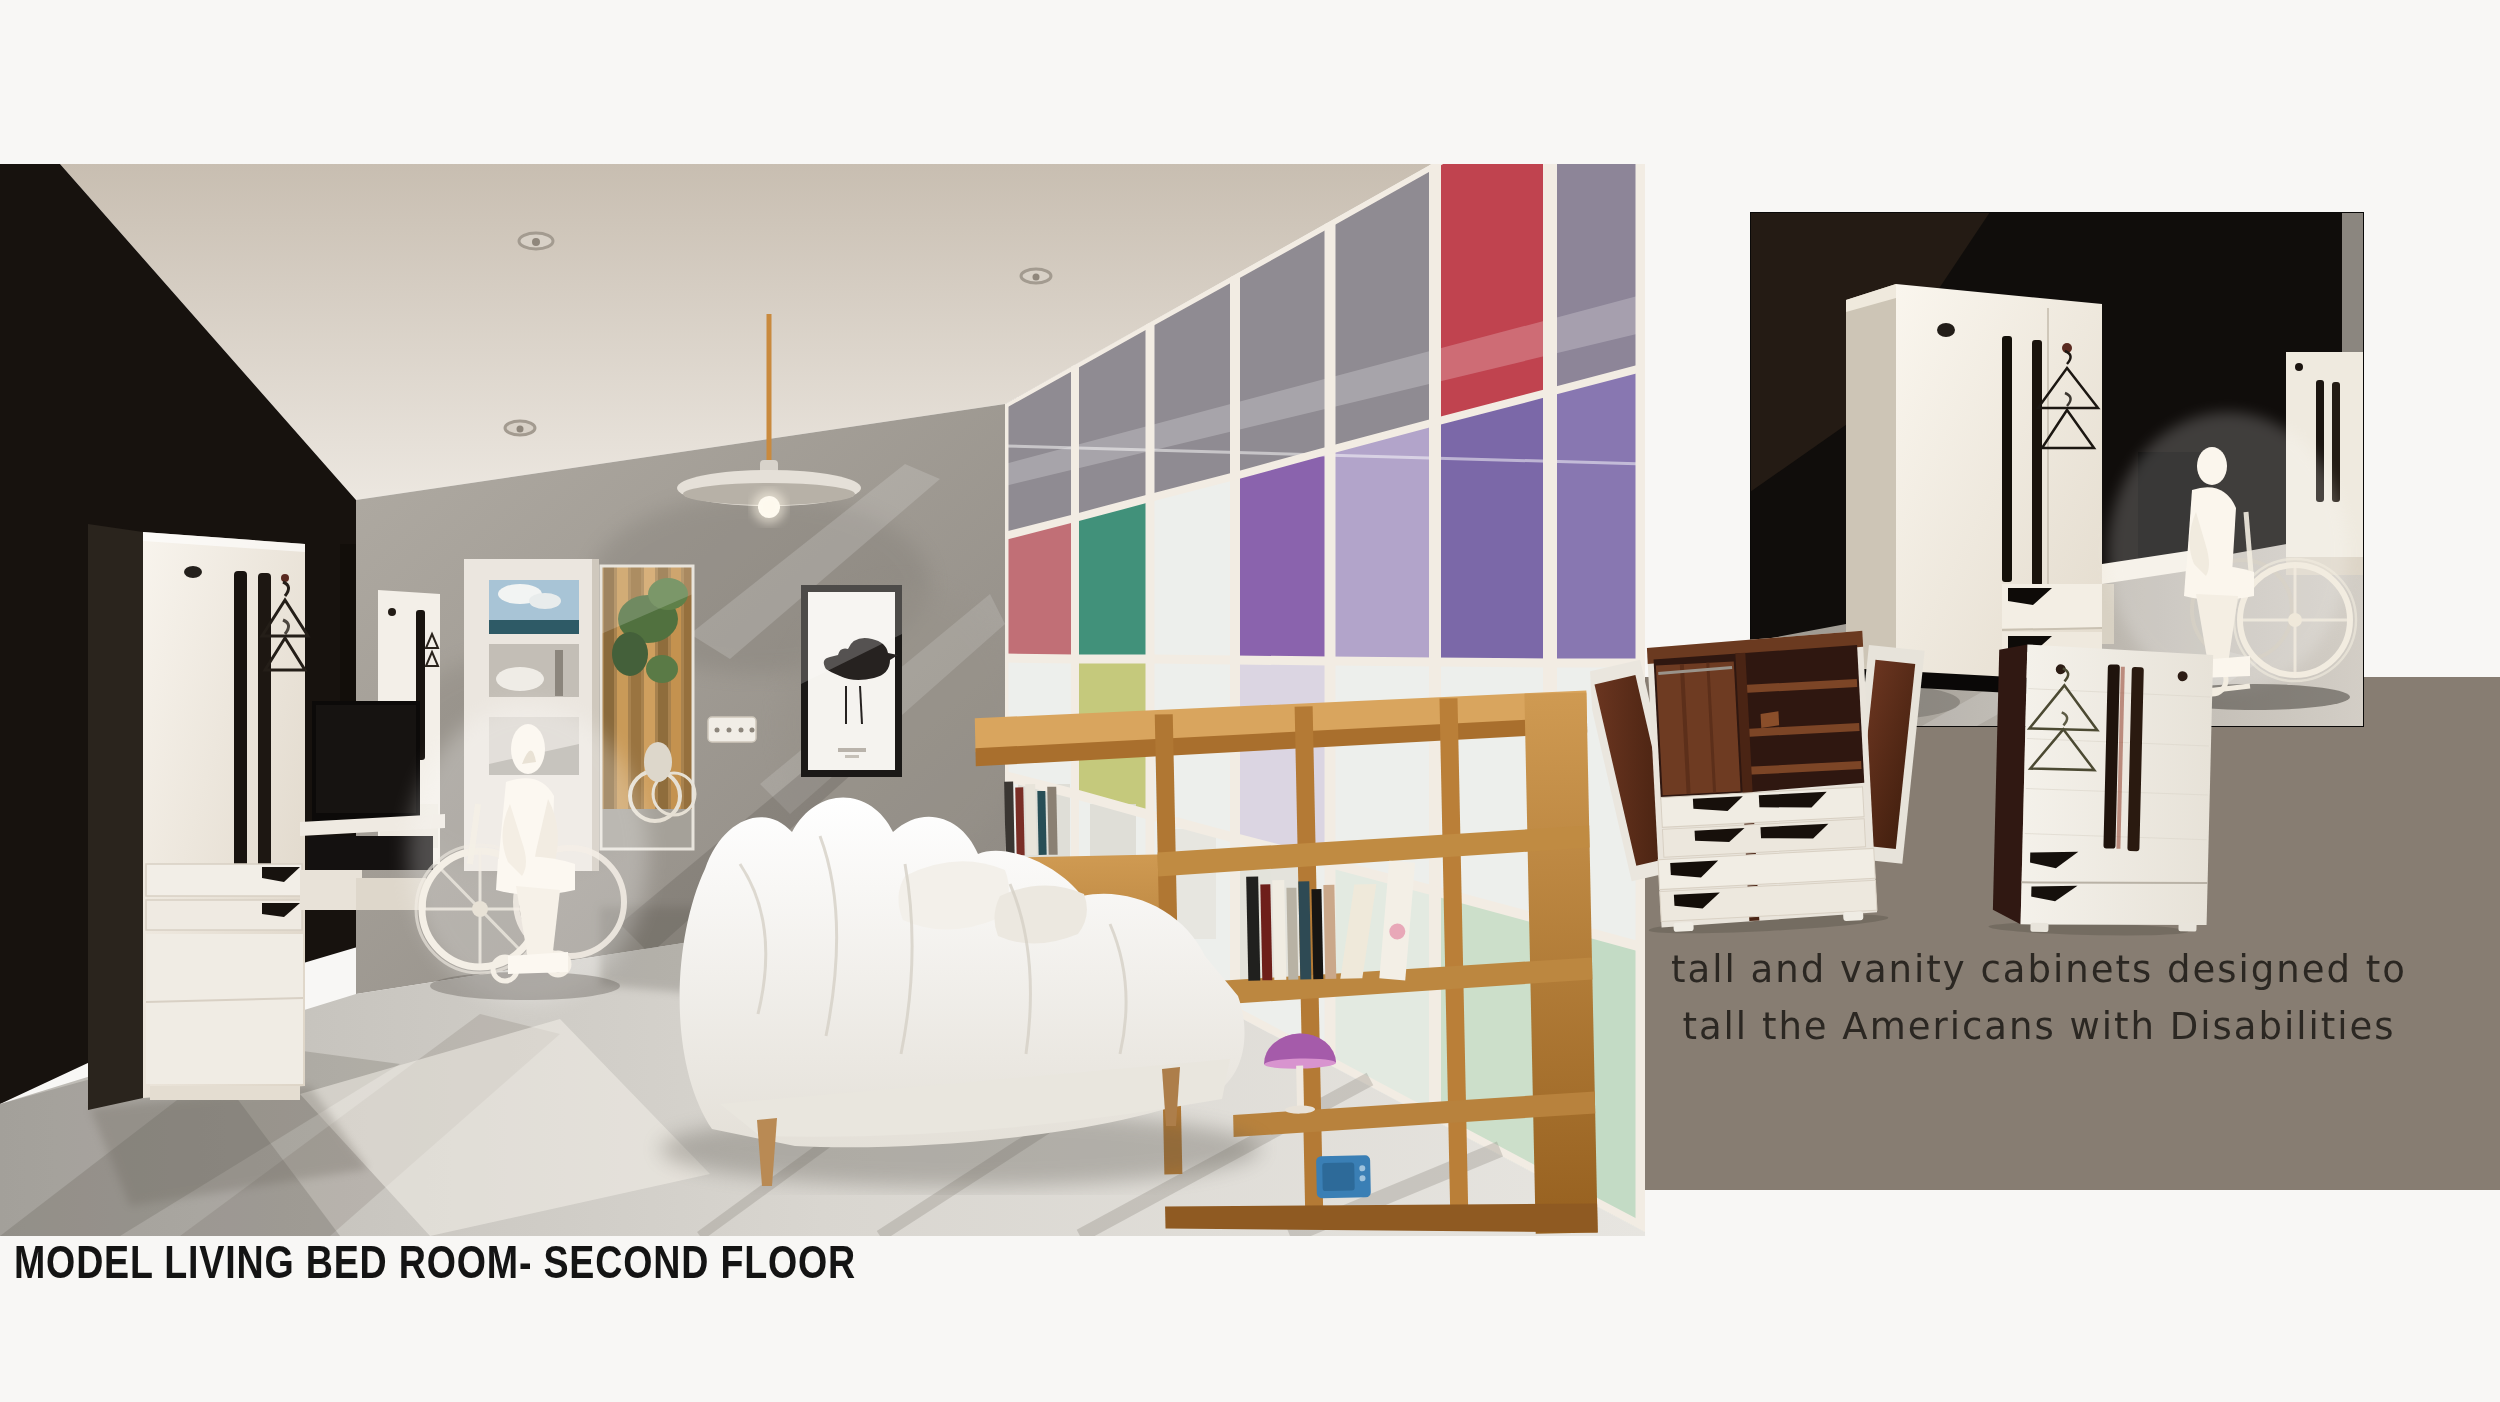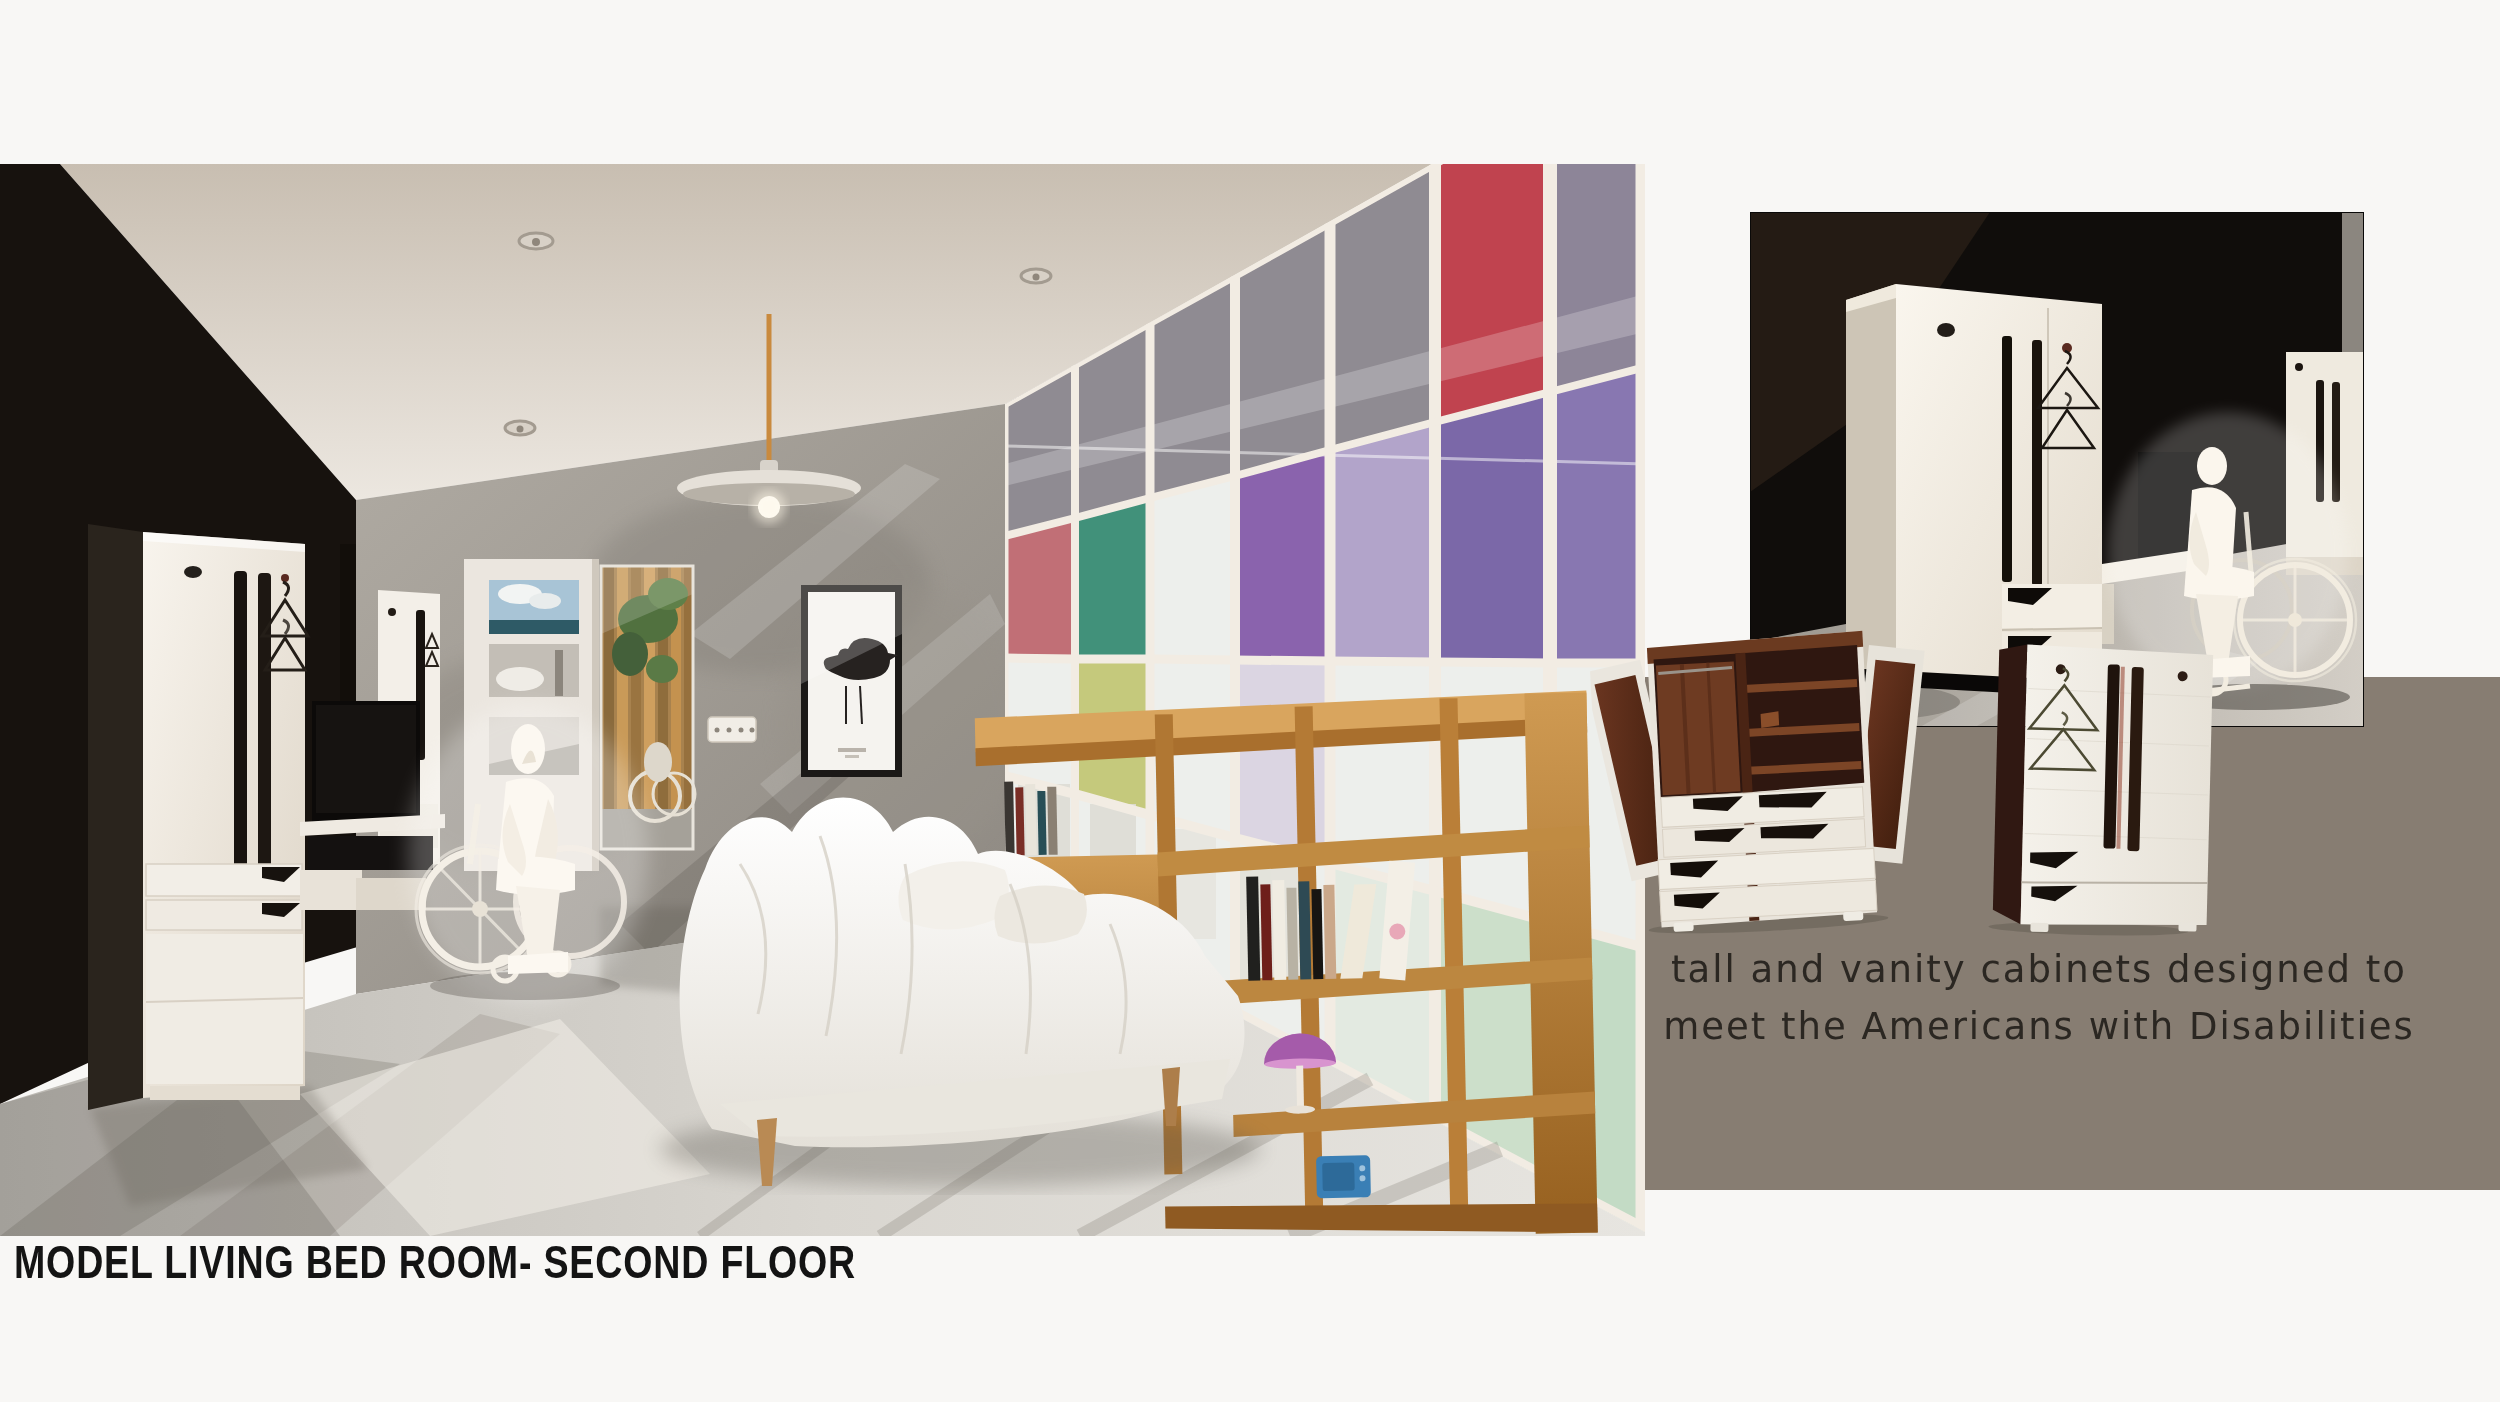--- a/index.html
+++ b/index.html
@@ -363,21 +363,21 @@
         <path d="M510,640 q-14,30 -2,58 l14,14 q8,-12 0,-34 z" fill="#f4eee4"></path>
       </g>
       <path d="M522,600 q10,-26 14,-2 z" fill="#e9e2d5"></path>
     </g>
   </svg>
   </div>
 
   <div class="fig" id="caption-panel">
     <div class="caption-text">
       <span>tall and vanity cabinets designed to</span>
-      <span>meet the Americans with Disabilities</span>
+      <span>tall the Americans with Disabilities</span>
     </div>
   </div>
 
   <div class="fig" id="ada-render" role="img" aria-label="Dark render of ADA compliant white wardrobe cabinets with a wheelchair user">
   <svg viewBox="0 0 614 515" preserveAspectRatio="none">
     <defs>
       <linearGradient id="dFloor" x1="0" y1="0" x2="1" y2="0">
         <stop offset="0" stop-color="#9b968e"></stop>
             <stop offset="1" stop-color="#d3cec6"></stop>
       </linearGradient>

